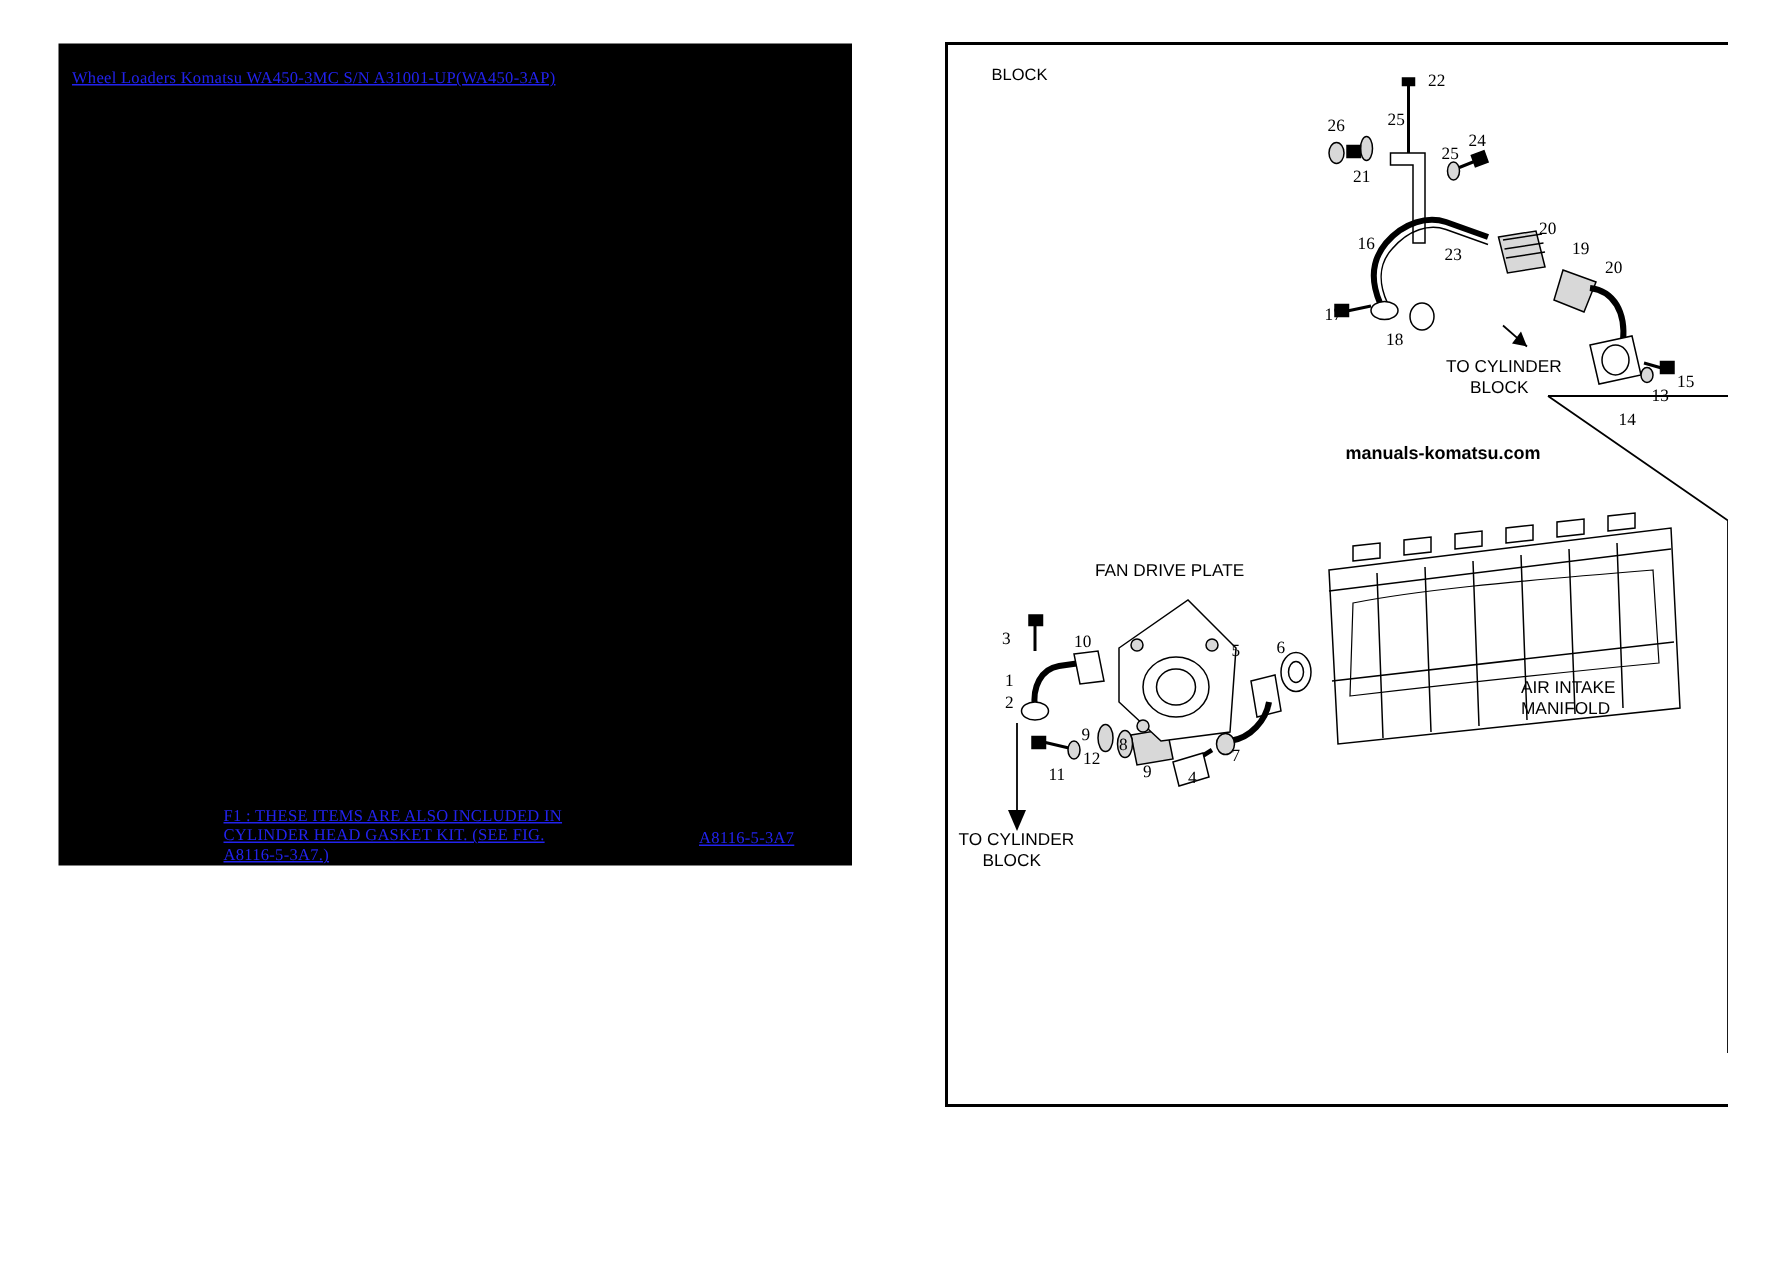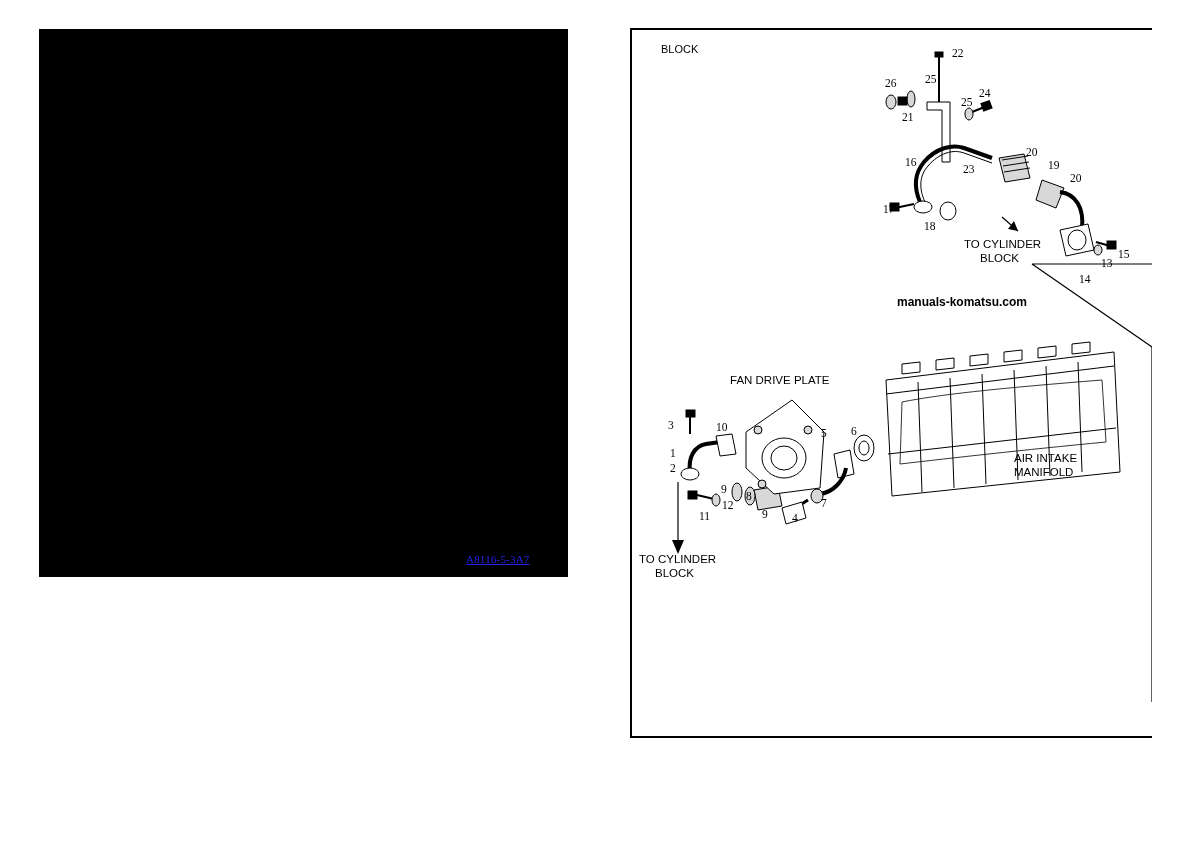--- a/index.html
+++ b/index.html
@@ -99,20 +99,22 @@
   .ln-thin { stroke: #000000; stroke-width: 0.8; fill: none; }
   .pt { fill: #000000; }
   .shp { fill: #ffffff; stroke: #000000; stroke-width: 1; }
   .shp-d { fill: #d8d8d8; stroke: #000000; stroke-width: 1; }
   .shp-k { fill: #000000; stroke: #000000; stroke-width: 1; }
 </style>
 </head>
 <body>
 
 <div id="left-panel">
+  <div id="doc-title" class="link-text">Wheel Loaders Komatsu WA450-3MC S/N A31001-UP(WA450-3AP)</div>
+  <div id="footnote" class="link-text">F1 : THESE ITEMS ARE ALSO INCLUDED IN CYLINDER HEAD GASKET KIT. (SEE FIG. A8116-5-3A7.)</div>
   <div id="fig-code" class="link-text">A8116-5-3A7</div>
 </div>
 
 <div id="right-panel">
 
   <svg id="drawing-svg" width="520" height="706" viewBox="630 28 520 706">
 
     <path class="ln" d="M1030 262 L1150 345 M1030 262 L1150 262" style="stroke-width:1.2"></path>
     <path class="ln" d="M1150 345 L1150 700" style="stroke-width:1.2"></path>
 

